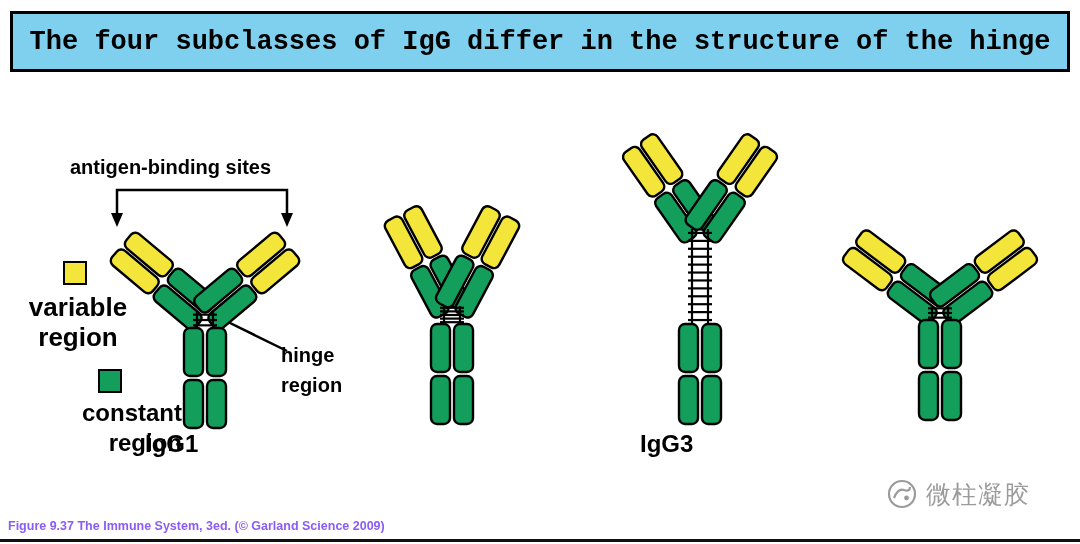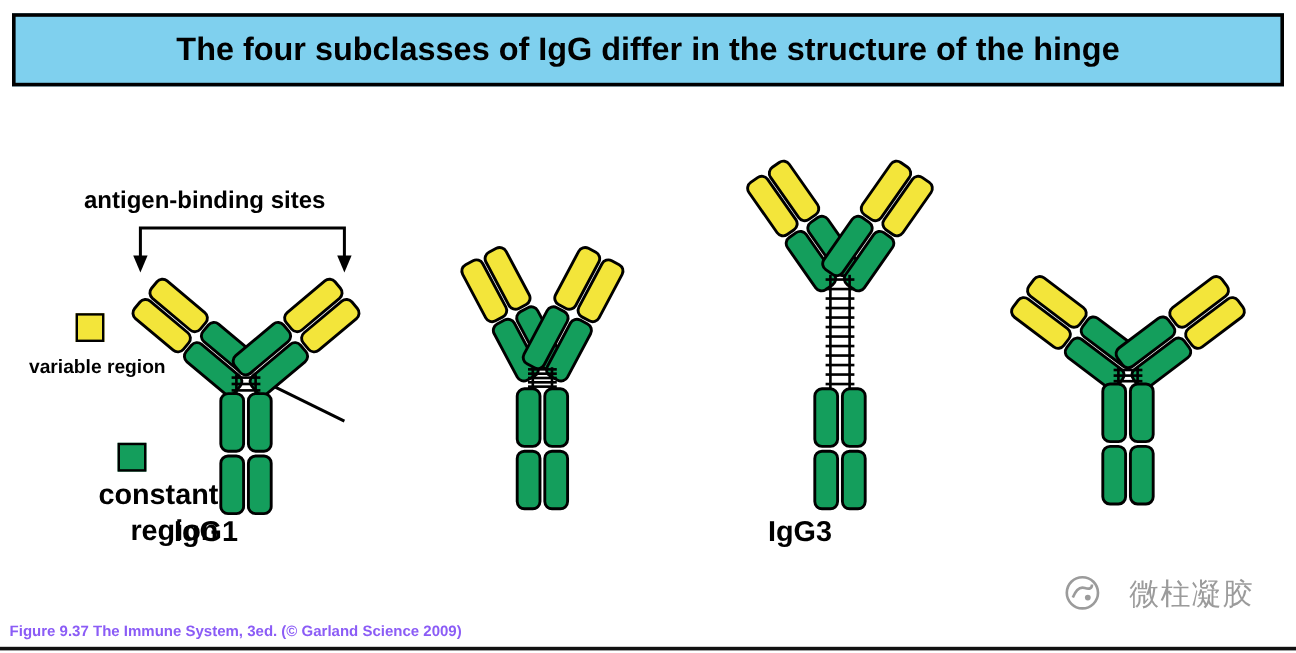--- a/index.html
+++ b/index.html
@@ -7,38 +7,38 @@
     --c-yellow:#f3e53a;
     --c-green:#149e5c;
     --c-watermark:#9b9b9b;
   }
   *{margin:0;padding:0;box-sizing:border-box}
   body{background:#ffffff;font-family:"Liberation Sans",sans-serif}
   .stage{position:relative;width:1080px;height:544px;background:#ffffff;overflow:hidden}
   .title-bar{
     position:absolute;left:10px;top:11px;width:1060px;height:61px;
     background:var(--c-titlebar);border:3px solid #000;
-    display:flex;align-items:center;justify-content:center;
+    display:flex;align-items:center;justify-content:center;font-family:Liberation Mono, monospace;
   }
   .title-bar span{font-size:27px;font-weight:bold;color:#000}
   #diagram{position:absolute;left:0;top:0}
   .lbl{position:absolute;font-weight:bold;color:#000;line-height:30px}
   .ab-sites{left:70px;top:152px;width:260px;text-align:left;font-size:20px}
   .hinge-label{left:281px;top:340px;width:92px;text-align:left;font-size:20px}
-  .variable-label{left:18px;top:292px;width:120px;text-align:right;font-size:16px}
+  .variable-label{left:18px;top:292px;width:120px;text-align:center;font-size:26px}
   .constant-label{left:60px;top:398px;width:122px;text-align:right;font-size:24px}
   .swatch{position:absolute;width:24px;height:24px;border:2.5px solid #000}
   .swatch-yellow{left:63px;top:261px;background:var(--c-yellow)}
   .swatch-green{left:98px;top:369px;background:var(--c-green)}
   .igg-label{position:absolute;top:430px;width:120px;text-align:left;font-size:24px;font-weight:bold;color:#000000}
   .igg1{left:145px}.igg2{left:392px}.igg3{left:640px}.igg4{left:880px}
   .caption{position:absolute;left:8px;top:519px;font-size:12.5px;color:#8b5cf6}
   .caption .fig{font-weight:bold}
   .caption .src{font-weight:bold}
-  .watermark{position:absolute;left:885px;top:477px;display:flex;align-items:center;gap:22px;color:var(--c-watermark)}
+  .watermark{position:absolute;left:885px;top:477px;display:flex;align-items:center;gap:7px;color:var(--c-watermark)}
   .watermark .wm-text{font-size:25px;letter-spacing:1px}
   .wm-stroke{stroke:var(--c-watermark);fill:none;stroke-width:2.2}
   .wm-fill{fill:var(--c-watermark)}
   .bottom-line{position:absolute;left:0;top:539px;width:1080px;height:3px;background:#111}
 </style>
 </head>
 <body>
 
 <div class="stage">
 
@@ -169,20 +169,21 @@
           <rect x="919" y="320" width="19" height="48" rx="6" ry="6" fill="#149e5c" stroke="#000000" stroke-width="2.4"></rect>
           <rect x="919" y="372" width="19" height="48" rx="6" ry="6" fill="#149e5c" stroke="#000000" stroke-width="2.4"></rect>
           <rect x="942" y="320" width="19" height="48" rx="6" ry="6" fill="#149e5c" stroke="#000000" stroke-width="2.4"></rect>
           <rect x="942" y="372" width="19" height="48" rx="6" ry="6" fill="#149e5c" stroke="#000000" stroke-width="2.4"></rect>
         </g>
       </g>
     </svg>
 
   <div class="lbl ab-sites">antigen-binding sites</div>
 
+  <div class="lbl hinge-label">hinge region</div>
 
   <div class="swatch swatch-yellow"></div>
   <div class="lbl variable-label">variable region</div>
 
   <div class="swatch swatch-green"></div>
   <div class="lbl constant-label">constant region</div>
 
   <div class="igg-label igg1">IgG1</div>
   <div class="igg-label igg3">IgG3</div>
 

